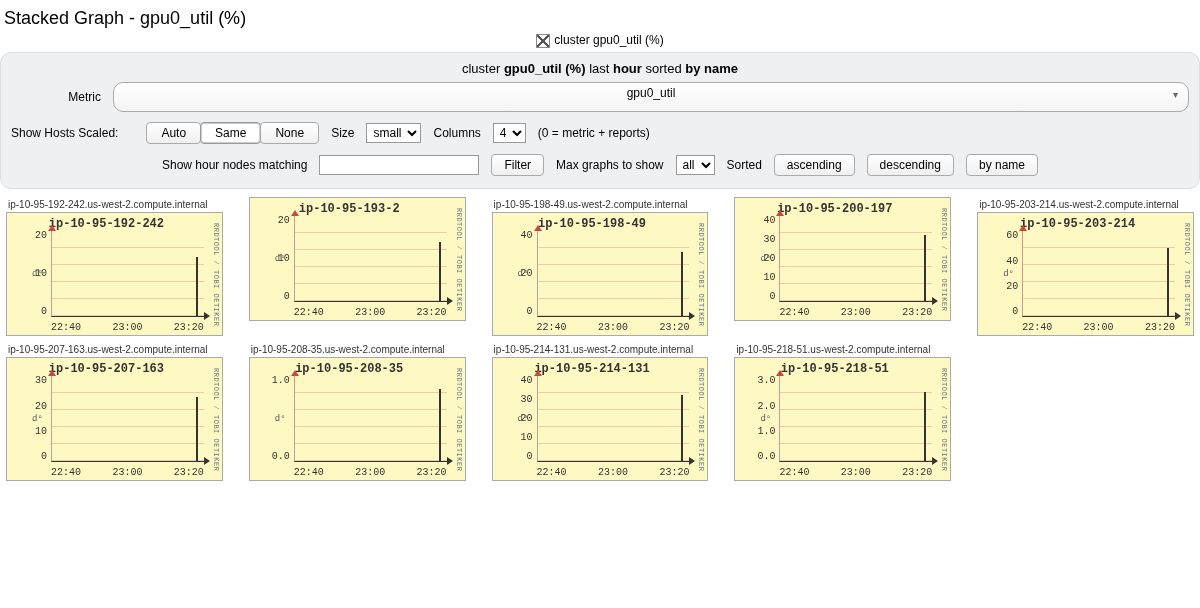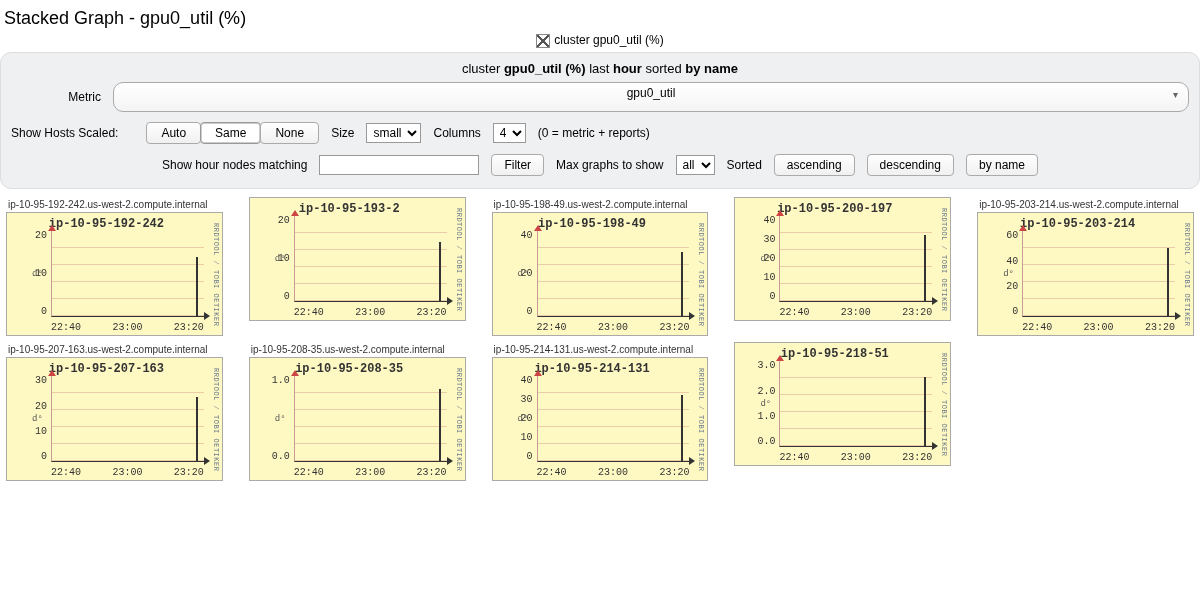--- a/index.html
+++ b/index.html
@@ -479,20 +479,21 @@
         </div>
         <div class="xaxis">
           <span>22:40</span>
           <span>23:00</span>
           <span>23:20</span>
         </div>
         <div class="side-label">RRDTOOL / TOBI OETIKER</div>
       </div>
     </div>
     <div>
+      <div class="cell-caption">ip-10-95-218-51.us-west-2.compute.internal</div>
       <div class="chart-box">
         <div class="chart-title">ip-10-95-218-51</div>
         <div class="yaxis">
           <span>3.0</span>
           <span>2.0</span>
           <span>1.0</span>
           <span class="zero">0.0</span>
         </div>
         <div class="plot">
           <div class="arrow-up"></div>

